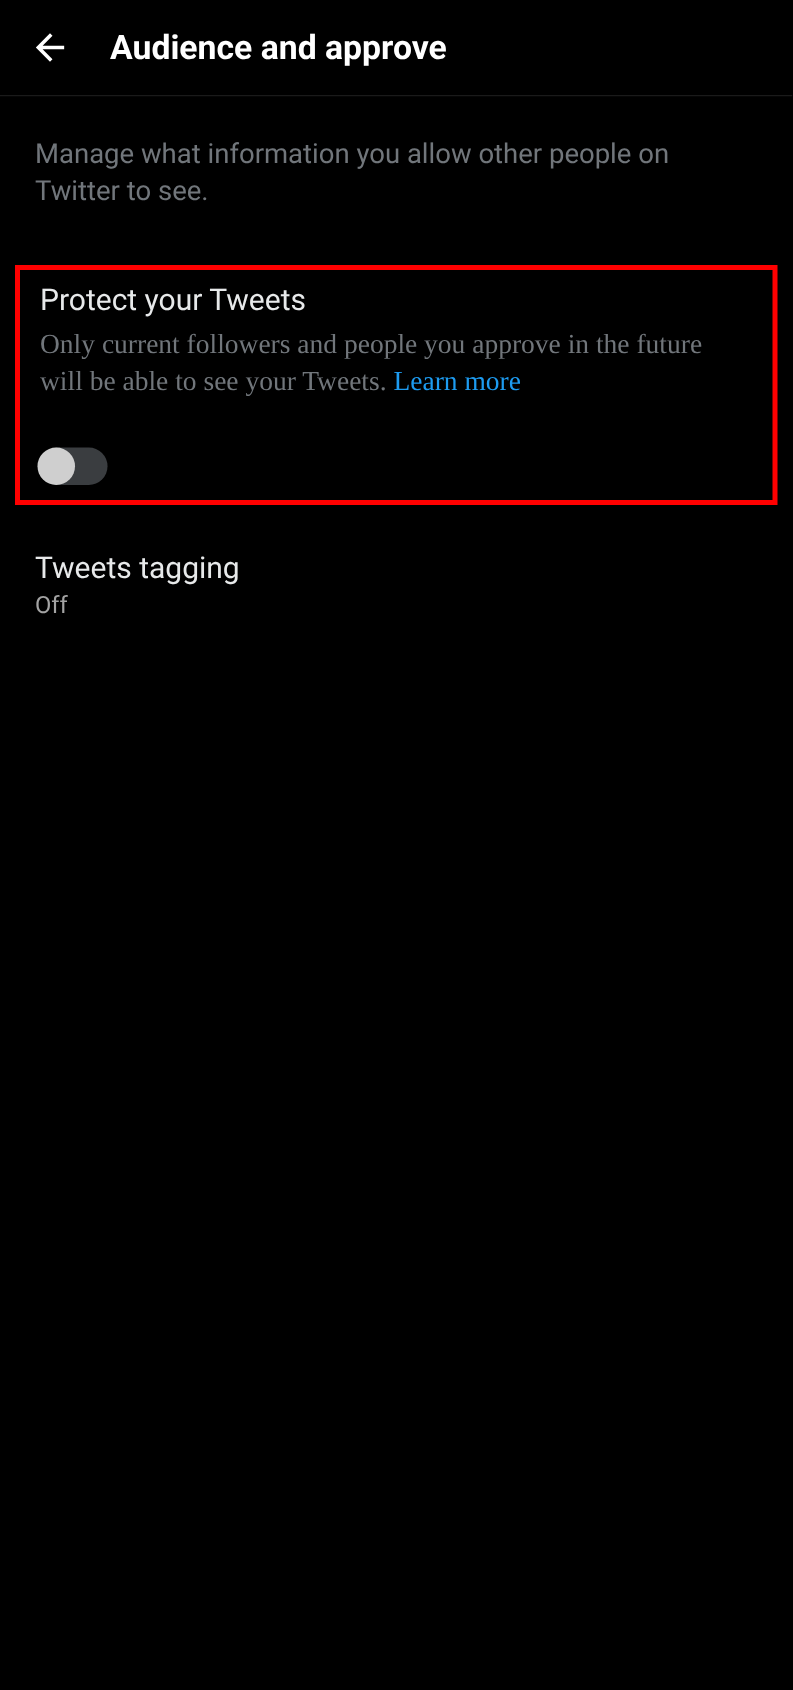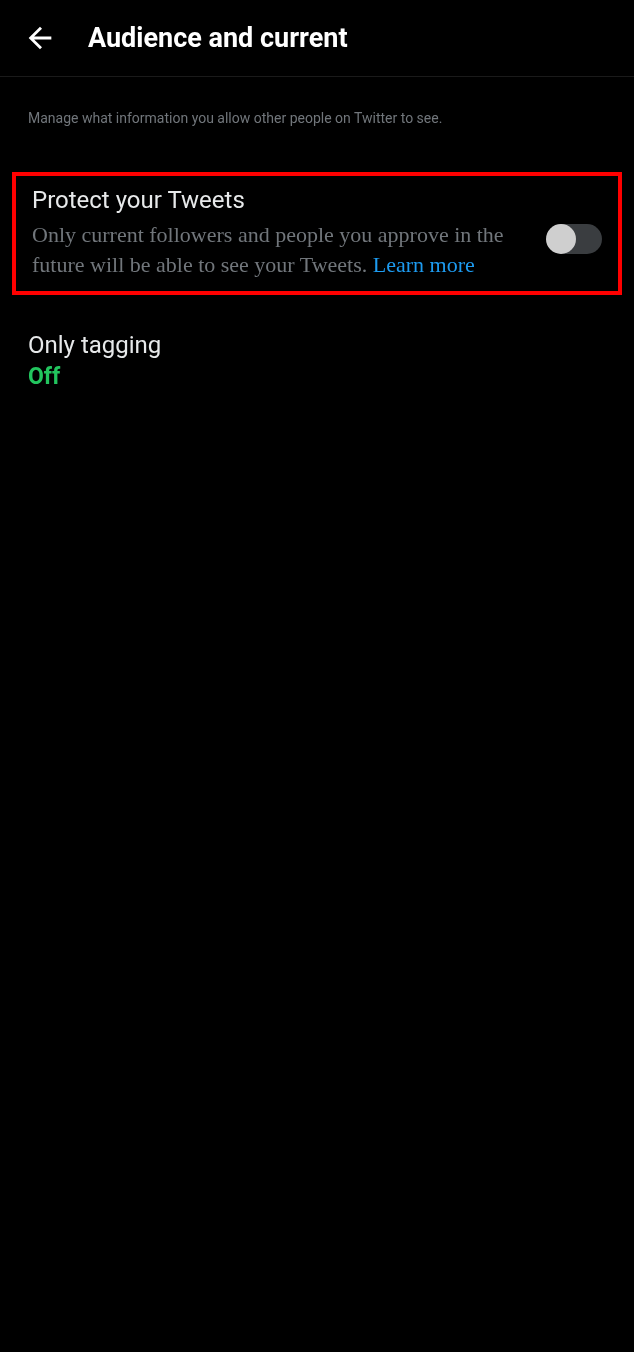--- a/index.html
+++ b/index.html
@@ -46,39 +46,40 @@
       color: #ffffff;
       line-height: 1.2;
     }
     .header-subtitle {
       font-size: 20px;
       color: #71767b;
       margin-top: 2px;
     }
     .description {
       padding: 32px 28px 36px 28px;
-      font-size: 14px;
+      font-size: 22px;
       color: #71767b;
       line-height: 1.35;
     }
     .settings-list {
       padding: 0;
     }
     .setting-item {
       padding: 22px 28px 24px 28px;
       position: relative;
     }
     .setting-item.highlighted {
       outline: 4px solid #ff0000;
       outline-offset: -12px;
       margin: 0 4px;
     }
     .setting-row {
       display: flex;
       align-items: flex-start;
+      flex-direction: column;
     }
     .setting-text {
       flex: 1;
       padding-right: 18px;
     }
     .setting-title {
       font-size: 24px;
       color: #e7e9ea;
       font-weight: 400;
       margin-bottom: 6px;
@@ -116,36 +117,35 @@
       padding: 28px 28px 20px 28px;
       cursor: pointer;
     }
     .photo-tagging-title {
       font-size: 24px;
       color: #e7e9ea;
       font-weight: 400;
       margin-bottom: 4px;
     }
     .photo-tagging-status {
-      font-size: 23px;
-      color: #22c55e;
-      font-weight: bold;
+      font-size: 19px;
+      color: #a3a3a3;
     }
   </style>
 </head>
 <body>
 
 <div class="header">
   <div class="back-button">
     <svg viewBox="0 0 24 24">
       <path d="M20 11H7.83l5.59-5.59L12 4l-8 8 8 8 1.41-1.41L7.83 13H20v-2z"></path>
     </svg>
   </div>
   <div class="header-text">
-    <div class="header-title">Audience and current</div>
+    <div class="header-title">Audience and approve</div>
   </div>
 </div>
 
 <div class="description">Manage what information you allow other people on Twitter to see.</div>
 
 <div class="settings-list">
 
   <div class="setting-item highlighted">
     <div class="setting-row">
       <div class="setting-text">
@@ -154,17 +154,17 @@
           <span>Only current followers and people you approve in the future will be able to see your Tweets. </span><span class="learn-more">Learn more</span>
         </div>
       </div>
       <div class="toggle">
         <div class="toggle-knob"></div>
       </div>
     </div>
   </div>
 
   <div class="photo-tagging-item">
-    <div class="photo-tagging-title">Only tagging</div>
+    <div class="photo-tagging-title">Tweets tagging</div>
     <div class="photo-tagging-status">Off</div>
   </div>
 
 </div>
 
 </body></html>

